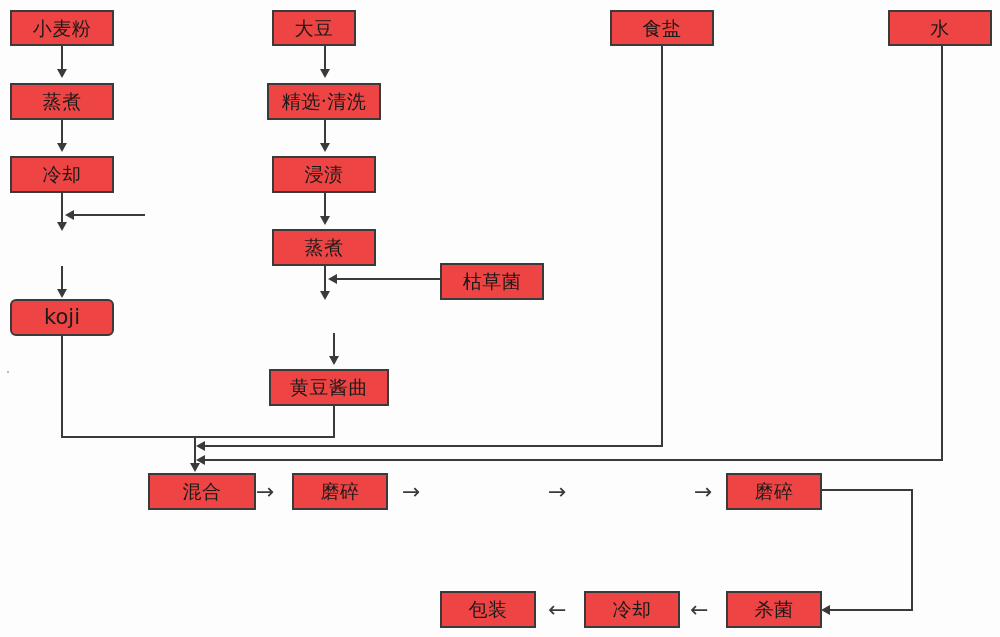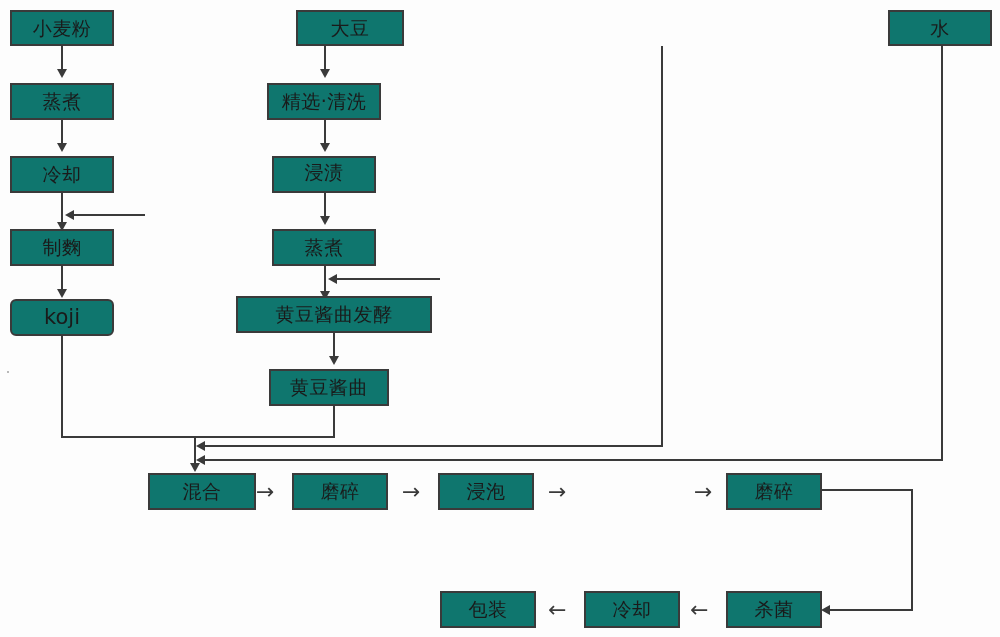--- a/index.html
+++ b/index.html
@@ -16,21 +16,21 @@
     width: 1000px;
     height: 637px;
     background: #fdfdfd;
     overflow: hidden;
   }
   
   .node {
     position: absolute;
     box-sizing: border-box;
     border: 2px solid #3a3a3a;
-    background: #0f766e;
+    background: #ef4444;
     display: flex;
     align-items: center;
     justify-content: center;
     color: #1a1a1a;
     font-size: 19px;
     line-height: 1;
     letter-spacing: 0.5px;
     white-space: nowrap;
   }
   .node.latin {
@@ -93,76 +93,75 @@
   <div class="vline" style="left:61px; top:120px; height:25px;"></div>
   <div class="arrow down" style="left:57px; top:143px;"></div>
 
   <div class="node" style="left:10px; top:156px; width:104px; height:37px;">冷却</div>
   <div class="vline" style="left:61px; top:193px; height:33px;"></div>
   <div class="arrow down" style="left:57px; top:222px;"></div>
 
   <div class="hline" style="left:72px; top:214px; width:73px;"></div>
   <div class="arrow left" style="left:65px; top:210px;"></div>
 
-  <div class="node" style="left:10px; top:229px; width:104px; height:37px;">制麴</div>
   <div class="vline" style="left:61px; top:266px; height:25px;"></div>
   <div class="arrow down" style="left:57px; top:289px;"></div>
 
   <div class="node latin" style="left:10px; top:299px; width:104px; height:37px;border-radius:6px;">koji</div>
 
   <div class="vline" style="left:61px; top:336px; height:101px;"></div>
   <div class="hline" style="left:61px; top:436px; width:134px;"></div>
 
-  <div class="node" style="left:272px; top:10px; width:108px; height:36px;margin-left:24px;">大豆</div>
+  <div class="node" style="left:272px; top:10px; width:84px; height:36px;">大豆</div>
   <div class="vline" style="left:324px; top:46px; height:25px;"></div>
   <div class="arrow down" style="left:320px; top:69px;"></div>
 
   <div class="node" style="left:267px; top:83px; width:114px; height:37px;">精选·清洗</div>
   <div class="vline" style="left:324px; top:120px; height:25px;"></div>
   <div class="arrow down" style="left:320px; top:143px;"></div>
 
-  <div class="node" style="left:272px; top:156px; width:104px; height:37px;font-family:Liberation Mono, monospace;">浸渍</div>
+  <div class="node" style="left:272px; top:156px; width:104px; height:37px;">浸渍</div>
   <div class="vline" style="left:324px; top:193px; height:25px;"></div>
   <div class="arrow down" style="left:320px; top:216px;"></div>
 
   <div class="node" style="left:272px; top:229px; width:104px; height:37px;">蒸煮</div>
   <div class="vline" style="left:324px; top:266px; height:29px;"></div>
   <div class="arrow down" style="left:320px; top:291px;"></div>
 
+  <div class="node" style="left:440px; top:263px; width:104px; height:37px;">枯草菌</div>
   <div class="hline" style="left:335px; top:278px; width:105px;"></div>
   <div class="arrow left" style="left:328px; top:274px;"></div>
 
-  <div class="node" style="left:236px; top:296px; width:196px; height:37px;">黄豆酱曲发酵</div>
   <div class="vline" style="left:333px; top:333px; height:25px;"></div>
   <div class="arrow down" style="left:329px; top:356px;"></div>
 
   <div class="node" style="left:269px; top:369px; width:120px; height:37px;">黄豆酱曲</div>
 
   <div class="vline" style="left:333px; top:406px; height:32px;"></div>
   <div class="hline" style="left:195px; top:436px; width:140px;"></div>
 
+  <div class="node" style="left:610px; top:10px; width:104px; height:36px;">食盐</div>
   <div class="vline" style="left:661px; top:46px; height:400px;"></div>
   <div class="hline" style="left:201px; top:445px; width:462px;"></div>
   <div class="arrow left" style="left:196px; top:441px;"></div>
 
   <div class="node" style="left:888px; top:10px; width:104px; height:36px;">水</div>
   <div class="vline" style="left:941px; top:46px; height:414px;"></div>
   <div class="hline" style="left:201px; top:459px; width:742px;"></div>
   <div class="arrow left" style="left:196px; top:455px;"></div>
 
   <div class="vline" style="left:194px; top:436px; height:30px;"></div>
   <div class="arrow down" style="left:190px; top:463px;"></div>
 
   <div class="node" style="left:148px; top:473px; width:108px; height:37px;">混合</div>
   <div class="glyph-arrow" style="left:256px; top:481px;">→</div>
 
   <div class="node" style="left:292px; top:473px; width:96px; height:37px;">磨碎</div>
   <div class="glyph-arrow" style="left:402px; top:481px;">→</div>
 
-  <div class="node" style="left:438px; top:473px; width:96px; height:37px;">浸泡</div>
   <div class="glyph-arrow" style="left:548px; top:481px;">→</div>
 
   <div class="glyph-arrow" style="left:694px; top:481px;">→</div>
 
   <div class="node" style="left:726px; top:473px; width:96px; height:37px;">磨碎</div>
 
   <div class="hline" style="left:822px; top:489px; width:91px;"></div>
   <div class="vline" style="left:911px; top:489px; height:121px;"></div>
   <div class="hline" style="left:828px; top:609px; width:85px;"></div>
   <div class="arrow left" style="left:821px; top:605px;"></div>

